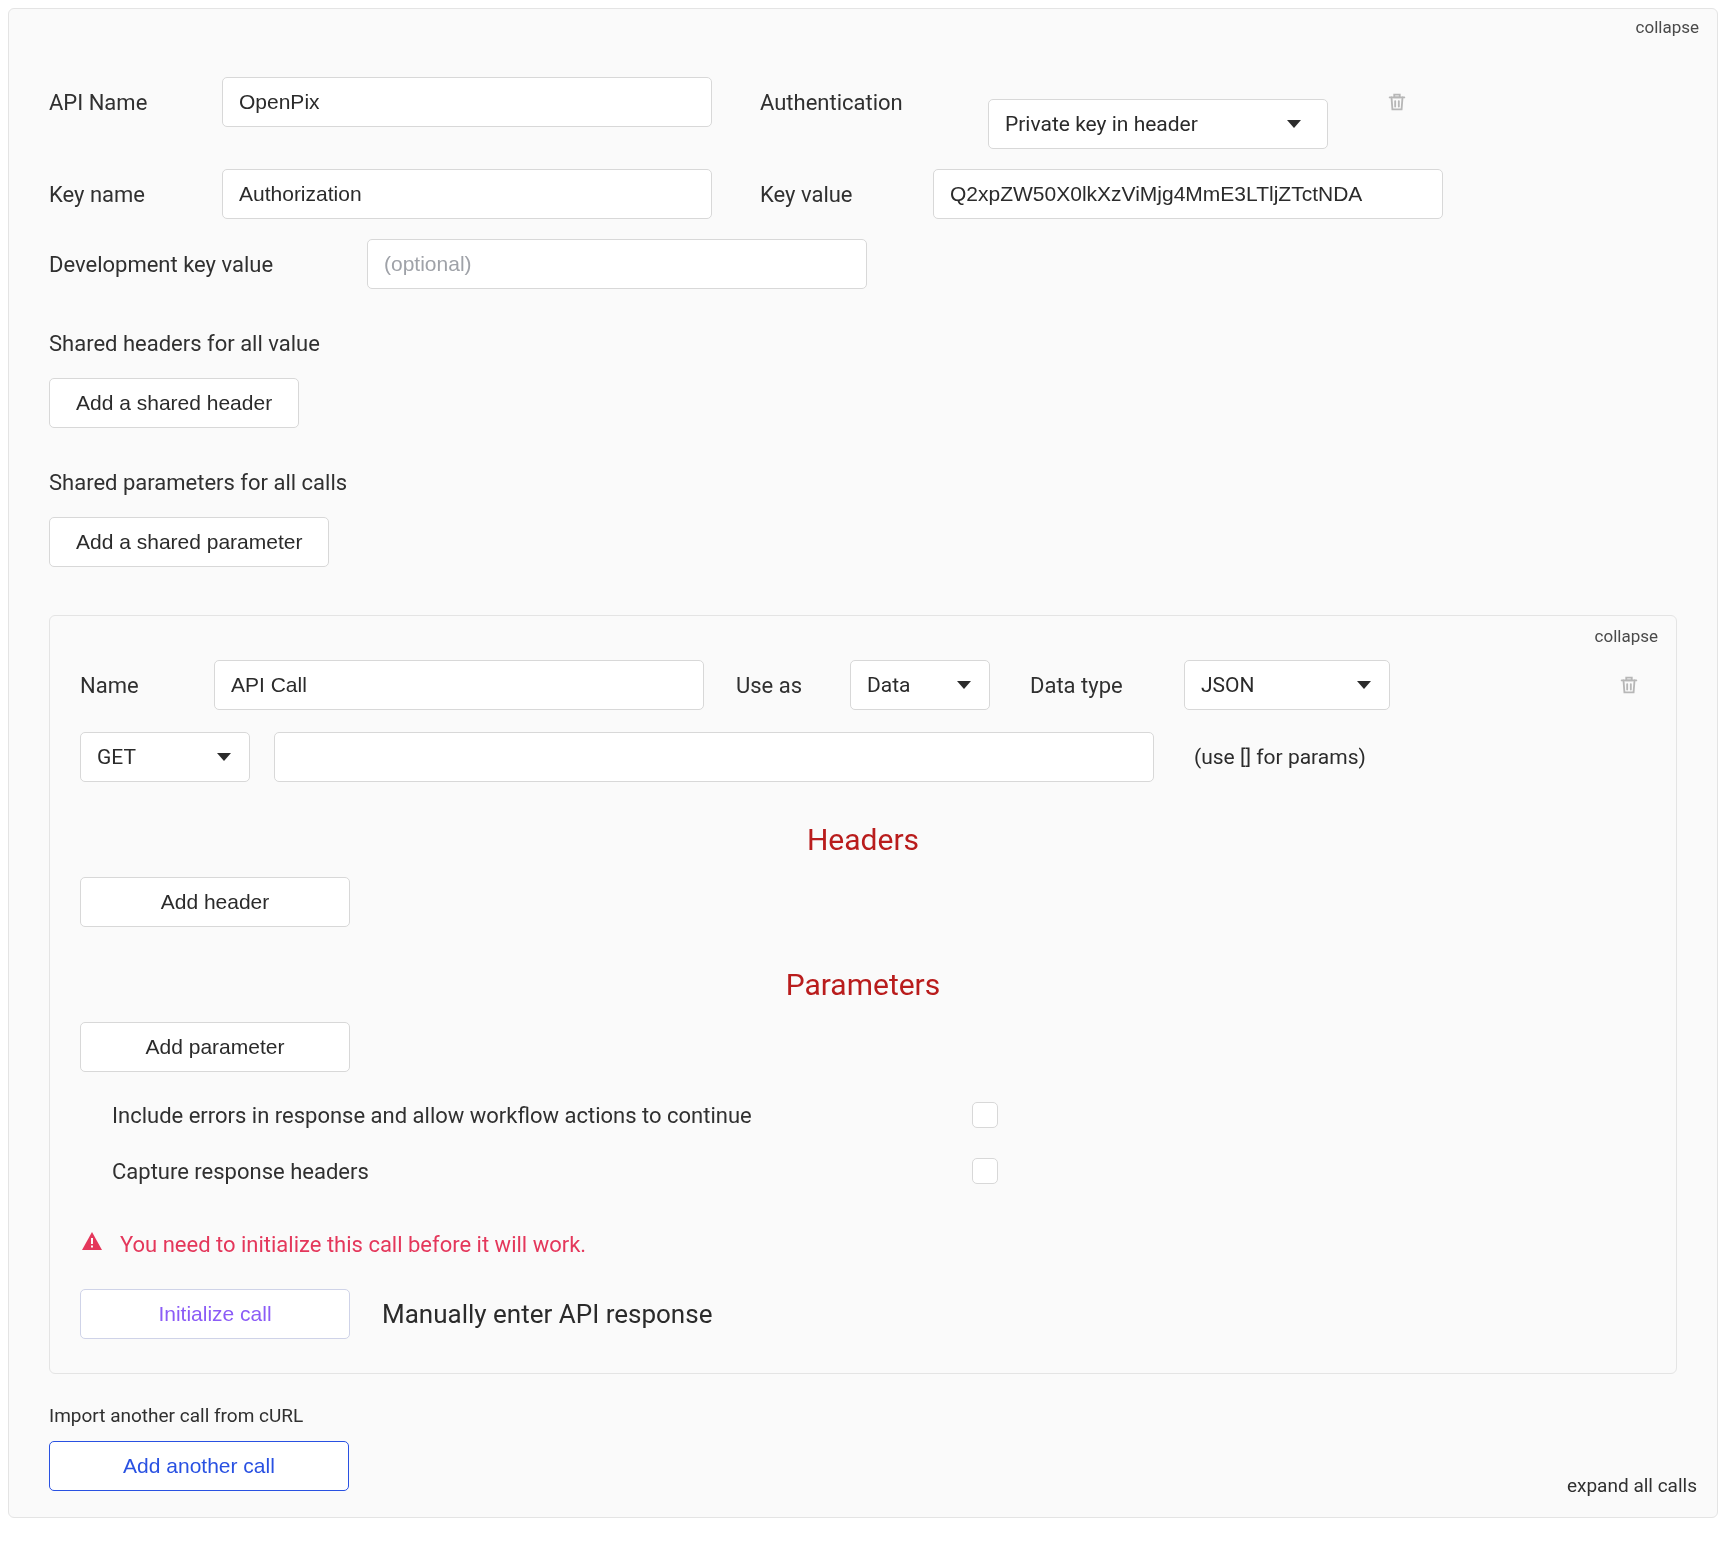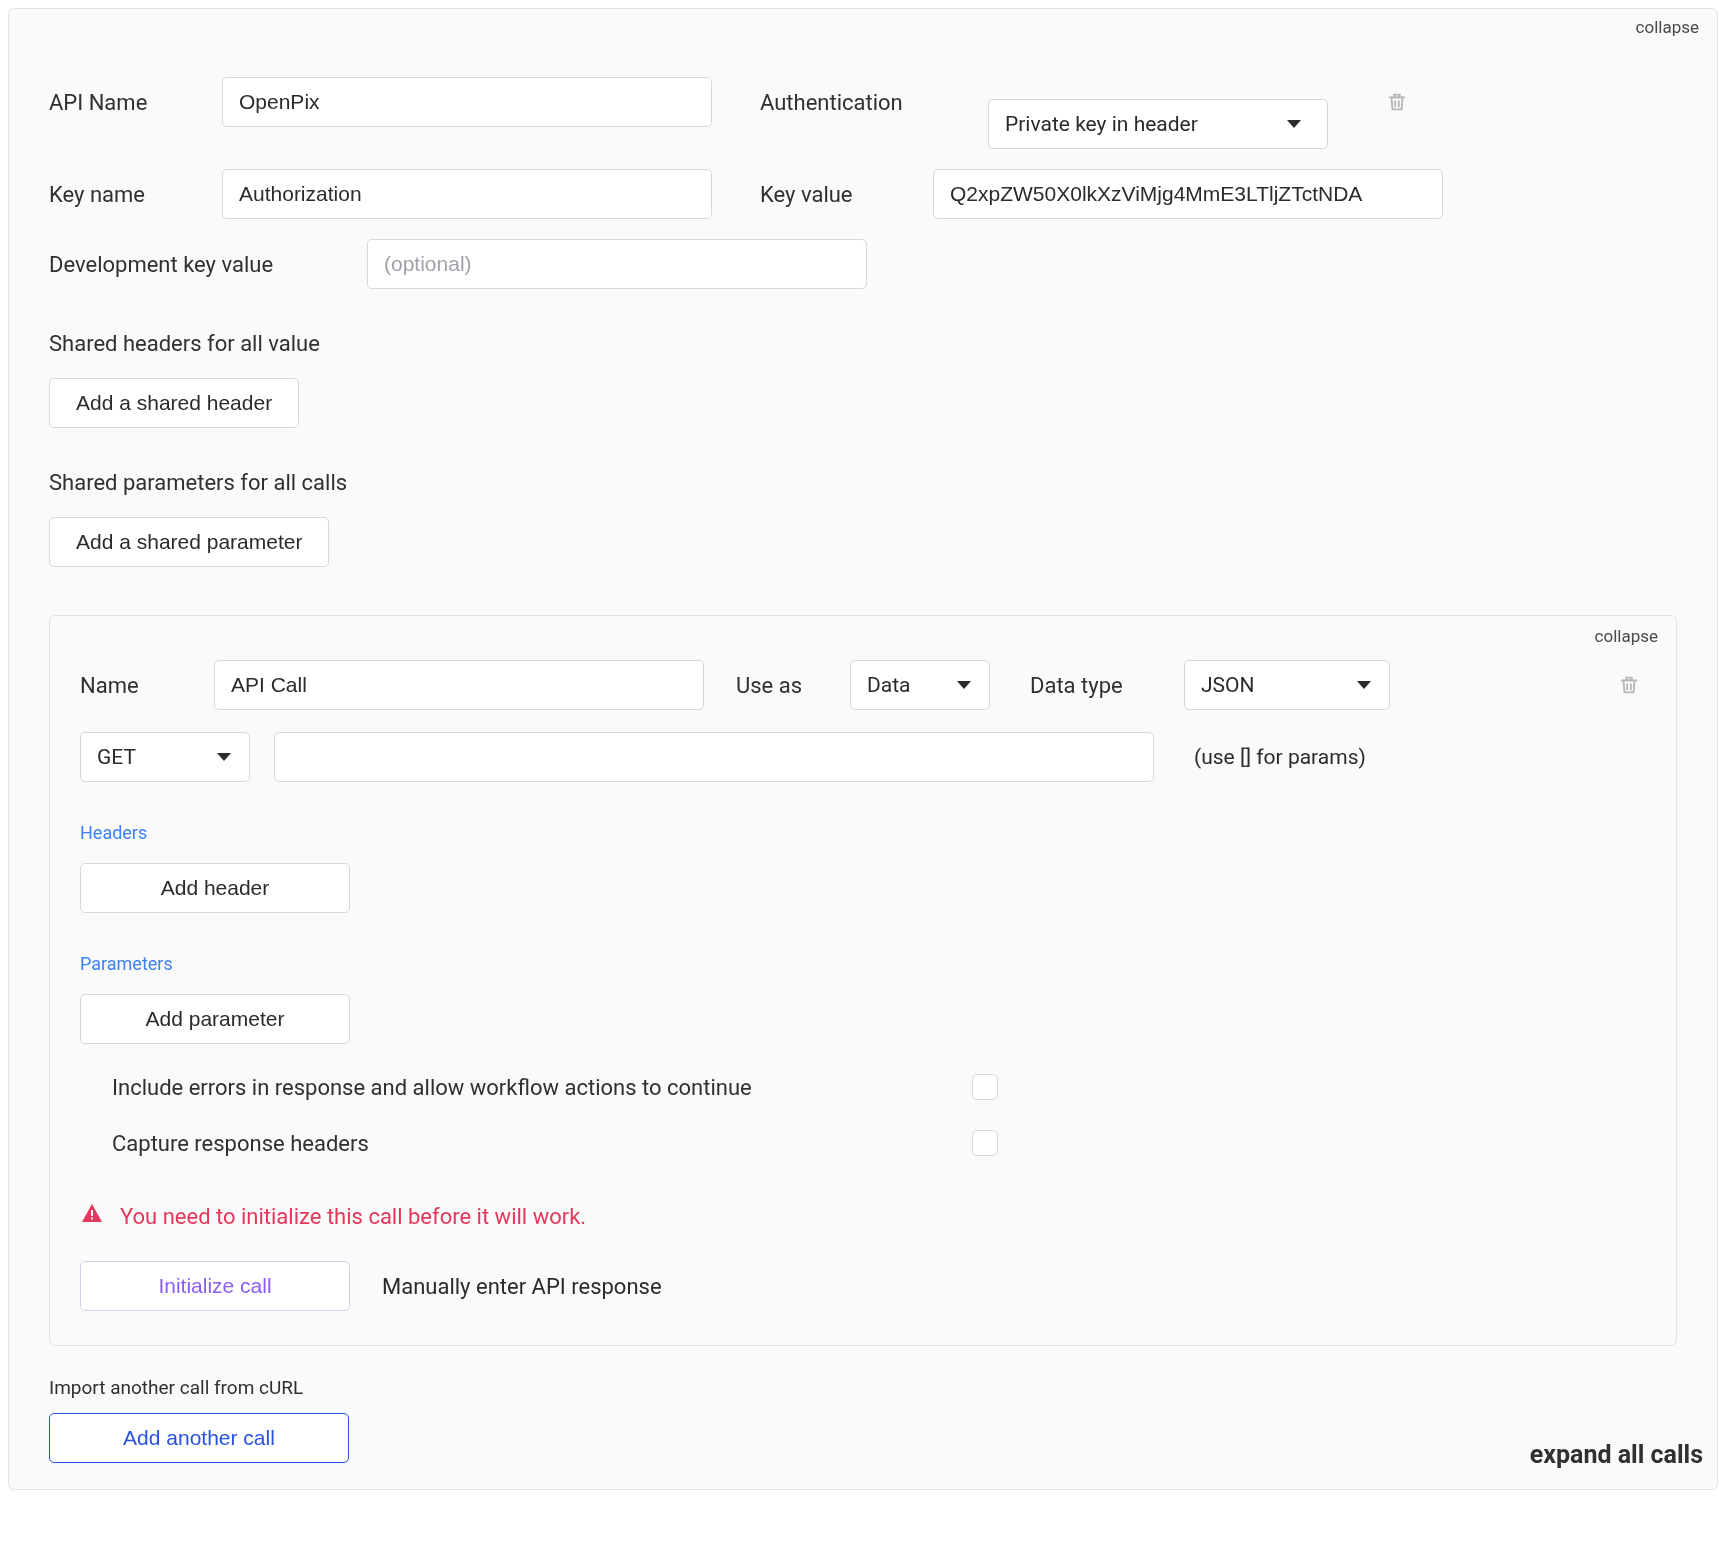--- a/index.html
+++ b/index.html
@@ -36,25 +36,24 @@
     position: absolute;
     top: 8px;
     right: 18px;
     font-size: 17px;
     color: #4a4a4a;
     cursor: pointer;
   }
   .expand-link {
     position: absolute;
     bottom: 20px;
-    right: 14px;
-    font-size: 25px;
+    right: 20px;
+    font-size: 19px;
     color: #303030;
     cursor: pointer;
-    font-weight: bold;
   }
   .row {
     display: flex;
     align-items: center;
     gap: 28px;
     margin-bottom: 20px;
   }
   .label {
     display: inline-block;
     font-size: 22px;
@@ -148,24 +147,25 @@
   .w-call-name-input { width: 490px; }
   .w-useas-label { width: 90px; }
   .w-useas-select { width: 140px; }
   .w-datatype-label { width: 130px; }
   .w-datatype-select { width: 206px; }
   .w-method-select { width: 170px; }
   .w-url-input { width: 880px; }
   .hint { font-size: 21px; color: #2b2b2b; margin-left: 16px; }
 
   .subsection-title {
-    font-size: 18px;
-    color: #3b82f6;
+    font-size: 30px;
+    color: #b91c1c;
     margin-top: 40px;
     margin-bottom: 20px;
+    text-align: center;
   }
 
   .check-row {
     display:flex;
     align-items:center;
     gap: 30px;
     margin-top: 30px;
     font-size: 22px;
     color:#303030;
   }
@@ -189,21 +189,21 @@
   }
   .warning svg { width: 24px; height: 24px; flex-shrink:0; }
 
   .init-row {
     display:flex;
     align-items:center;
     gap: 32px;
     margin-top: 30px;
   }
   .manual-link {
-    font-size: 22px;
+    font-size: 26px;
     color: #2b2b2b;
     cursor: pointer;
   }
 
   .import-link {
     font-size: 19px;
     color: #303030;
     margin-top: 30px;
     cursor: pointer;
   }

